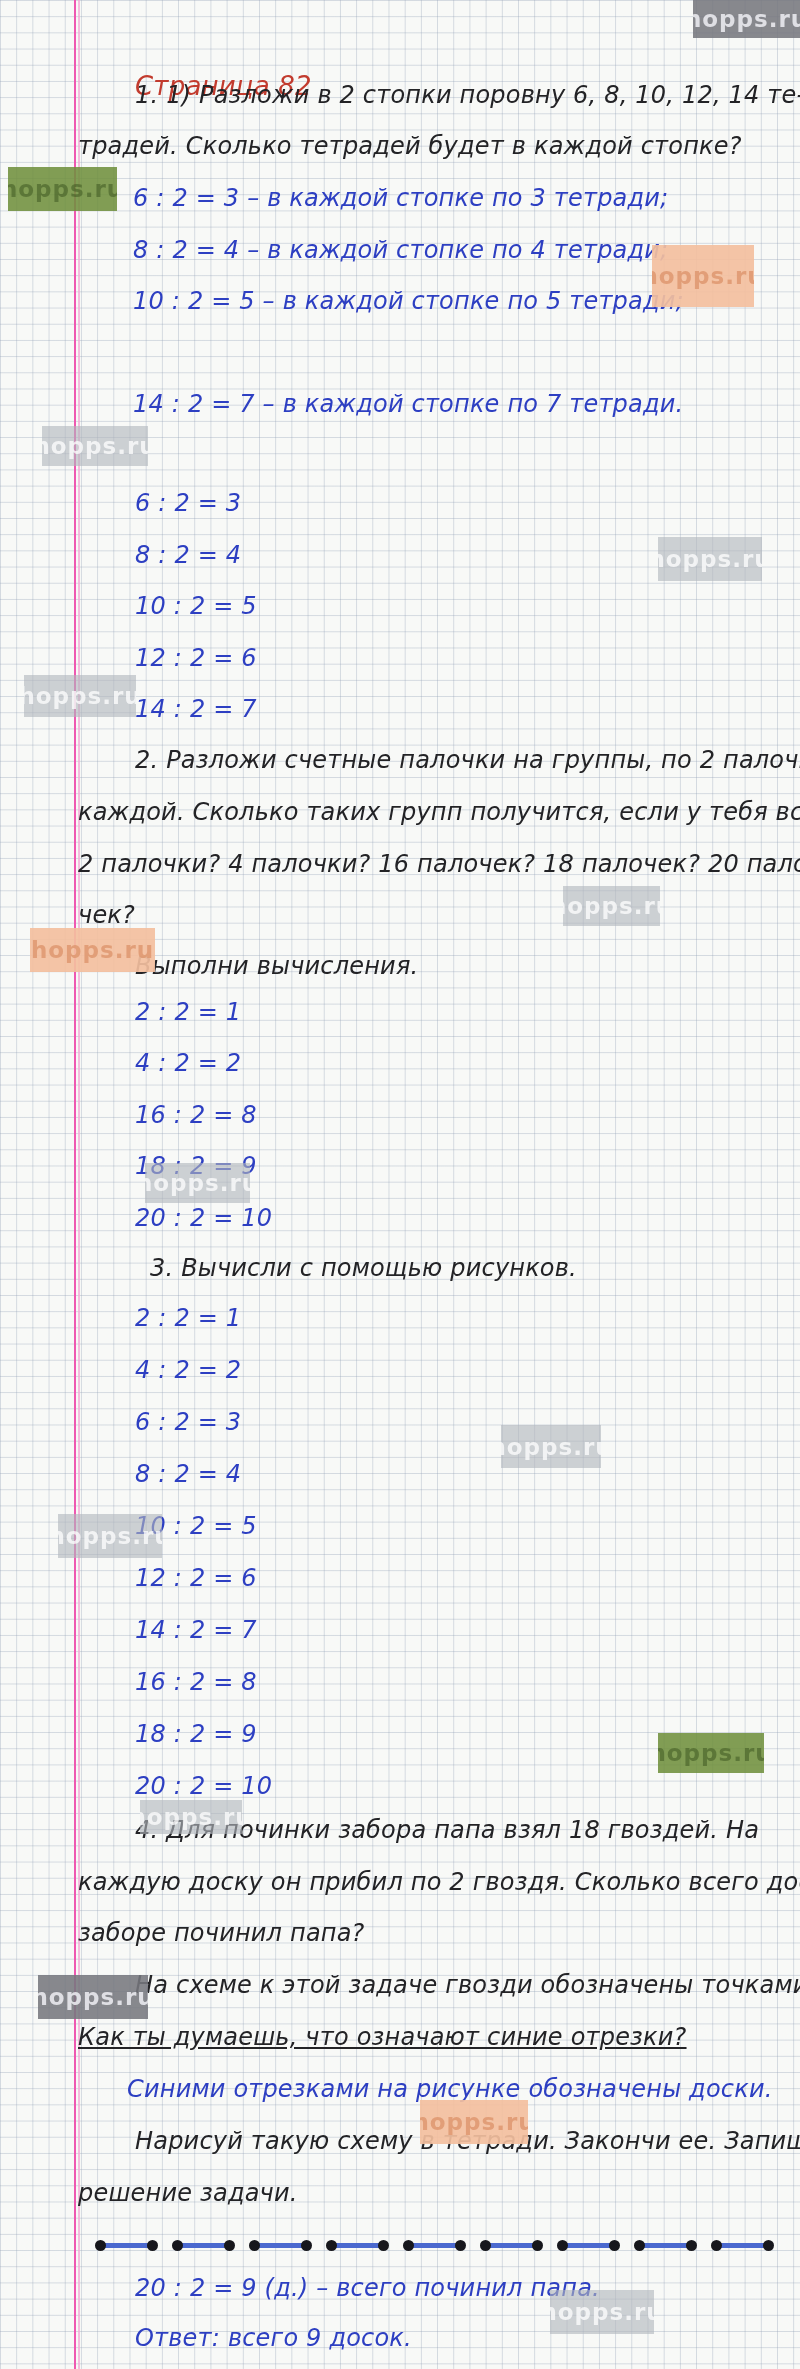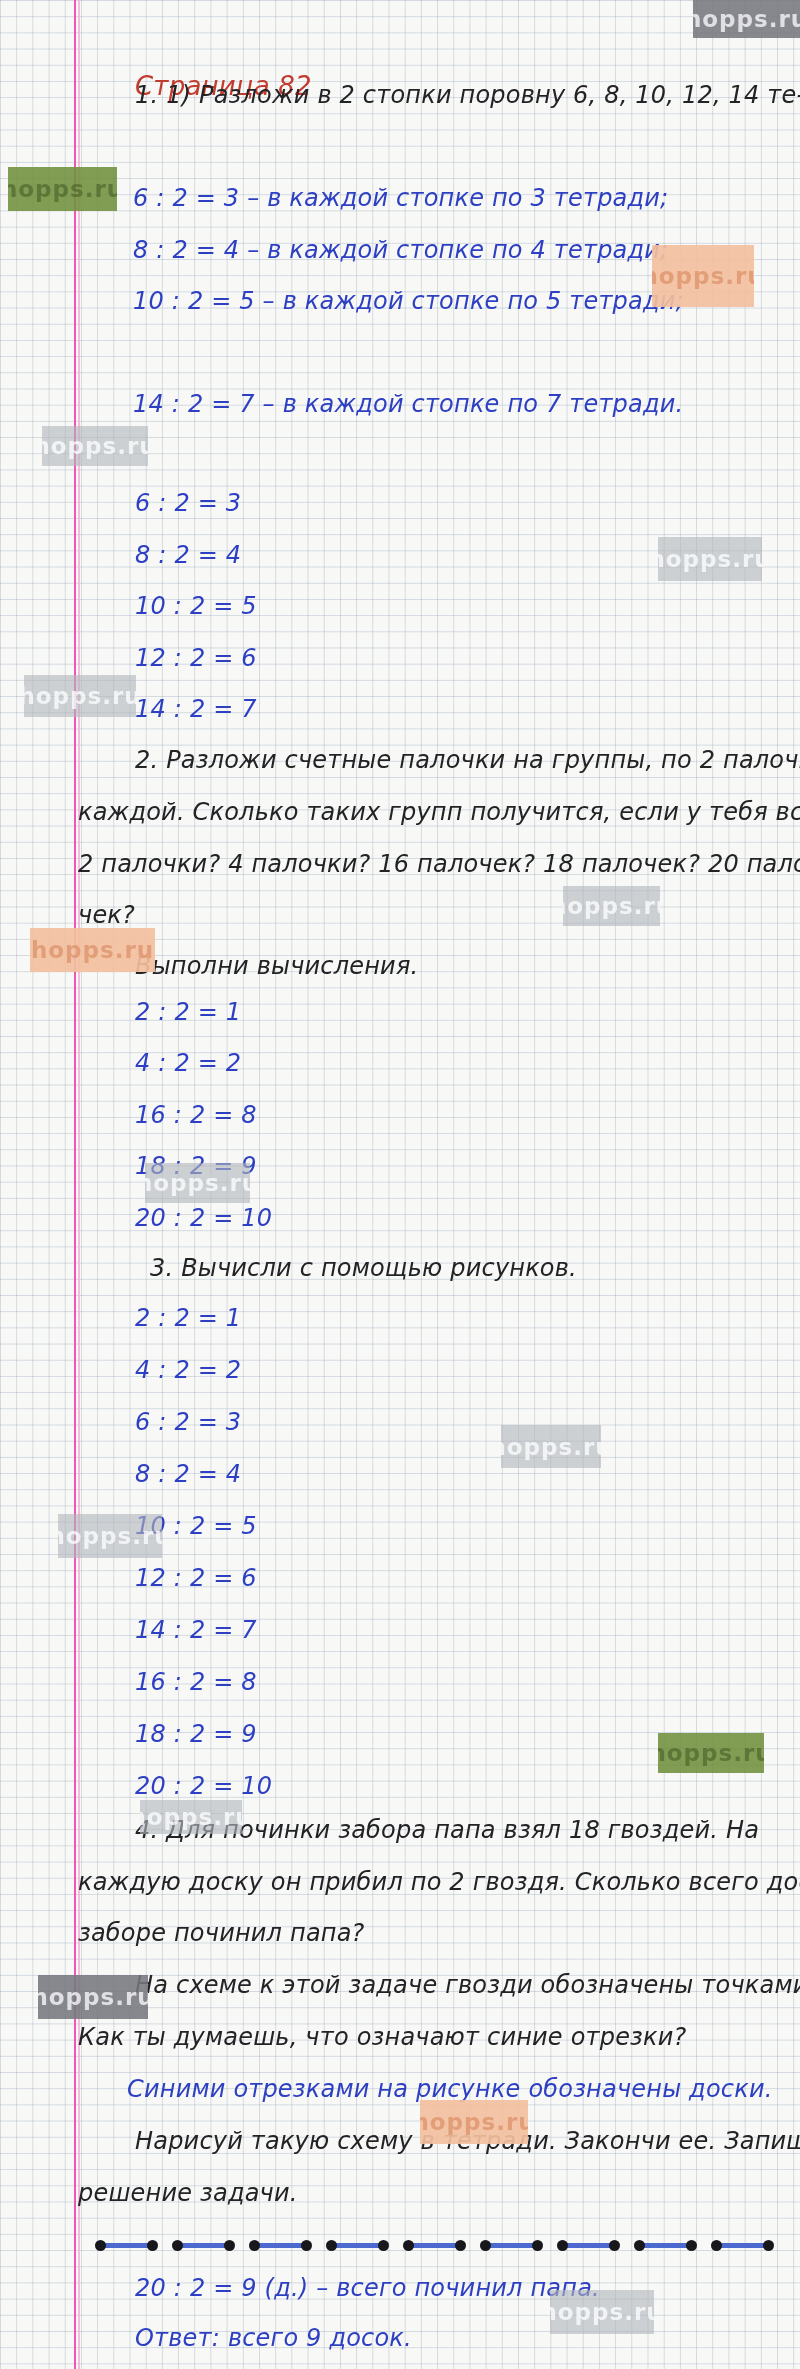--- a/index.html
+++ b/index.html
@@ -45,20 +45,21 @@
   .dot{position:absolute;width:11px;height:11px;border-radius:50%;background:#17171c;}
 </style>
 </head>
 <body>
 
 <div id="page">
   <div class="margin-line bright" style="left:74px"></div>
   <div class="margin-line pale" style="left:78px"></div>
 <div class="line ink-red" style="left: 135px; top: 46px; margin-top: 40px;">Страница 82</div>
     <div class="line ink-black" style="left: 135px; top: 95px;">1. 1) Разложи в 2 стопки поровну 6, 8, 10, 12, 14 те-</div>
+    <div class="line ink-black" style="left: 78px; top: 146px;">традей. Сколько тетрадей будет в каждой стопке?</div>
     <div class="line ink-blue" style="left: 133px; top: 198px;">6 : 2 = 3 – в каждой стопке по 3 тетради;</div>
     <div class="line ink-blue" style="left: 133px; top: 250px;">8 : 2 = 4 – в каждой стопке по 4 тетради;</div>
     <div class="line ink-blue" style="left: 133px; top: 301px;">10 : 2 = 5 – в каждой стопке по 5 тетради;</div>
     <div class="line ink-blue" style="left: 133px; top: 404px;">14 : 2 = 7 – в каждой стопке по 7 тетради.</div>
     <div class="line ink-blue" style="left: 135px; top: 503px;">6 : 2 = 3</div>
     <div class="line ink-blue" style="left: 135px; top: 555px;">8 : 2 = 4</div>
     <div class="line ink-blue" style="left: 135px; top: 606px;">10 : 2 = 5</div>
     <div class="line ink-blue" style="left: 135px; top: 658px;">12 : 2 = 6</div>
     <div class="line ink-blue" style="left: 135px; top: 709px;">14 : 2 = 7</div>
     <div class="line ink-black" style="left: 135px; top: 760px;">2. Разложи счетные палочки на группы, по 2 палочки в</div>
@@ -79,21 +80,21 @@
     <div class="line ink-blue" style="left: 135px; top: 1526px;">10 : 2 = 5</div>
     <div class="line ink-blue" style="left: 135px; top: 1578px;">12 : 2 = 6</div>
     <div class="line ink-blue" style="left: 135px; top: 1630px;">14 : 2 = 7</div>
     <div class="line ink-blue" style="left: 135px; top: 1682px;">16 : 2 = 8</div>
     <div class="line ink-blue" style="left: 135px; top: 1734px;">18 : 2 = 9</div>
     <div class="line ink-blue" style="left: 135px; top: 1786px;">20 : 2 = 10</div>
     <div class="line ink-black" style="left: 135px; top: 1830px;">4. Для починки забора папа взял 18 гвоздей. На</div>
     <div class="line ink-black" style="left: 78px; top: 1882px;">каждую доску он прибил по 2 гвоздя. Сколько всего досок в</div>
     <div class="line ink-black" style="left: 78px; top: 1933px;">заборе починил папа?</div>
     <div class="line ink-black" style="left: 135px; top: 1985px;">На схеме к этой задаче гвозди обозначены точками.</div>
-    <div class="line ink-black" style="left: 78px; top: 2037px;">Как ты думаешь, что означают синие отрезки?</div>
+    <div class="line ink-black" style="left: 78px; top: 2037px; text-decoration: underline;">Как ты думаешь, что означают синие отрезки?</div>
     <div class="line ink-blue" style="left: 127px; top: 2089px; text-align: right;">Синими отрезками на рисунке обозначены доски.</div>
     <div class="line ink-black" style="left: 135px; top: 2141px;">Нарисуй такую схему в тетради. Закончи ее. Запиши</div>
     <div class="line ink-black" style="left: 78px; top: 2193px;">решение задачи.</div>
     <div class="line ink-blue" style="left: 135px; top: 2288px;">20 : 2 = 9 (д.) – всего починил папа.</div>
     <div class="line ink-blue" style="left: 135px; top: 2338px;">Ответ: всего 9 досок.</div>
     <div class="seg" style="left: 100px; top: 2243px; width: 52px;"></div>
     <div class="dot" style="left: 95px; top: 2240px;"></div>
     <div class="dot" style="left: 147px; top: 2240px;"></div>
     <div class="seg" style="left: 177px; top: 2243px; width: 52px;"></div>
     <div class="dot" style="left: 172px; top: 2240px;"></div>

